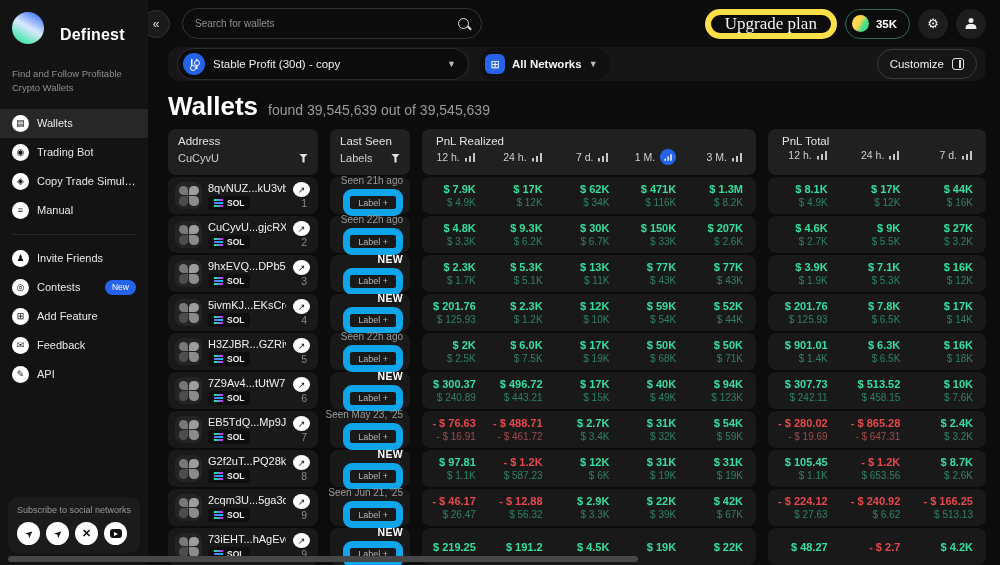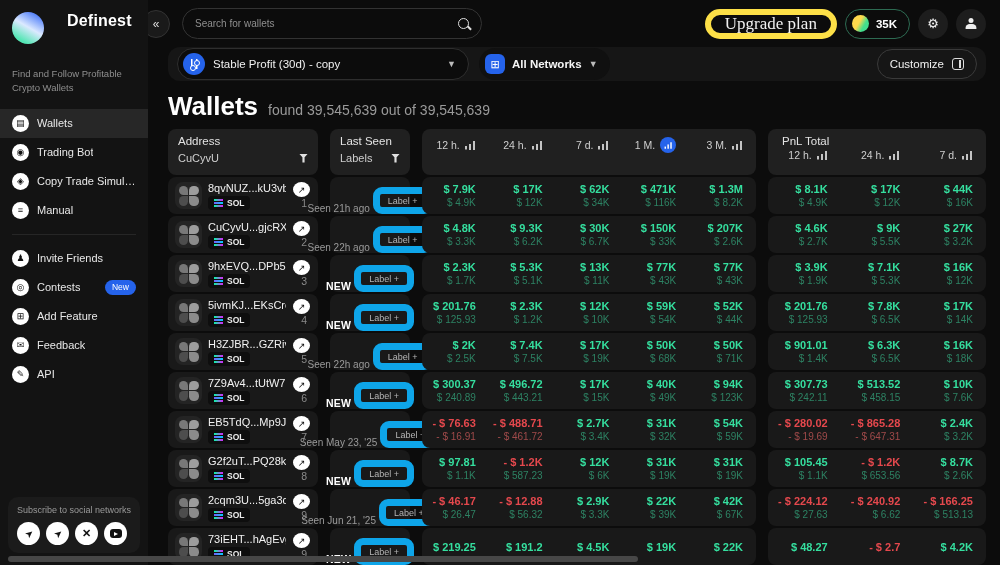--- a/index.html
+++ b/index.html
@@ -1,21 +1,21 @@
 <!DOCTYPE html>
 <html><head>
 <meta charset="utf-8">
 <style>
 *{box-sizing:border-box;margin:0;padding:0}
 html,body{width:1000px;height:565px;overflow:hidden}
 body{font-family:"Liberation Sans",sans-serif;background:#0c0c0c;color:#e8e8e8;display:flex;position:relative}
 
 
 .sidebar{width:148px;min-width:148px;background:#131313;padding-top:12px;position:relative;display:flex;flex-direction:column;z-index:2}
-.brand{display:flex;align-items:flex-start;gap:23px;padding:0 12px}
+.brand{display:flex;align-items:flex-end;gap:16px;padding:0 12px}
 .logo{width:32px;height:32px;min-width:32px;border-radius:50%;background:linear-gradient(210deg,#4f7df9 12%,#dbe9ff 48%,#54e6b4 82%)}
 .brand-name{font-size:16px;font-weight:bold;color:#fff;letter-spacing:.2px}
 .tagline{font-size:9.5px;color:#8f8f8f;padding:0 12px;margin-top:23px;line-height:1.45}
 .nav{margin-top:14px}
 .nav-item{display:flex;align-items:center;gap:8px;height:29px;padding:0 12px;font-size:11px;color:#e8e8e8;cursor:pointer;white-space:nowrap}
 .nav-item.active{background:#272727}
 .nav-ico{width:17px;height:17px;min-width:17px;border-radius:50%;background:#fff;color:#111;font-size:9px;line-height:1;display:flex;align-items:center;justify-content:center}
 .nav-label{overflow:hidden;text-overflow:ellipsis}
 .nav-badge{margin-left:auto;background:#2563eb;color:#fff;font-size:8.5px;padding:2.5px 7px;border-radius:8px}
 .divider{height:1px;background:#262626;margin:9px 12px}
@@ -96,21 +96,21 @@
 .pt3{background:#4d4d4d;border-radius:50% 0 50% 50%}
 .pt4{background:#8b8b8b;border-radius:0 50% 50% 50%}
 .addr-mid{flex:1;display:flex;flex-direction:column;gap:2px;min-width:0;padding-top:1px}
 .addr-text{font-size:11px;color:#f2f2f2;white-space:nowrap;overflow:hidden}
 .sol-pill{display:inline-flex;align-items:center;gap:4px;background:#0e0e0e;border-radius:4px;padding:2px 6px;width:max-content}
 .sol-pill b{font-size:8.5px;color:#eaeaea;font-weight:bold}
 .sol-glyph{width:9px;height:8px;min-width:9px;background:linear-gradient(90deg,#00ffa3,#dc1fff) 0 0/9px 2px no-repeat,linear-gradient(90deg,#7a5cff,#00d1ff) 0 3px/9px 2px no-repeat,linear-gradient(90deg,#00ffa3,#dc1fff) 0 6px/9px 2px no-repeat}
 .addr-side{height:100%;display:flex;flex-direction:column;align-items:flex-end;justify-content:space-between;padding:1px 1px}
 .explorer{width:17px;height:17px;border-radius:50%;background:#fff;color:#111;font-size:9px;display:flex;align-items:center;justify-content:center;cursor:pointer}
 .count{font-size:10.5px;color:#8a8a8a;padding-right:3px}
-.seen-card{background:#191919;border-radius:8px;display:flex;flex-direction:row;align-items:flex-end;justify-content:center;gap:3px;padding:0 7px}
+.seen-card{background:#191919;border-radius:8px;display:flex;flex-direction:column;align-items:flex-end;justify-content:center;gap:3px;padding:0 7px}
 .seen-text{font-size:10px;color:#9a9a9a;white-space:nowrap}
 .seen-text.new{color:#fff;font-weight:bold;font-size:10.5px;letter-spacing:.3px}
 .label-pill{border:7px solid #0ea5e9;border-radius:9px;font-size:9px;color:#b5b5b5;padding:1.5px 8px;cursor:pointer;white-space:nowrap}
 .vals-card{background:#191919;border-radius:8px;display:grid;align-items:center}
 .vcell{display:flex;flex-direction:column;align-items:flex-end;gap:2px;padding-right:13px}
 .vtop{font-size:11px;font-weight:bold;white-space:nowrap}
 .vbot{font-size:10px;white-space:nowrap}
 .vtop.pos{color:#35df9f}.vtop.neg{color:#e5484d}
 .vbot.pos{color:#2d8263}.vbot.neg{color:#a04a4a}
 
@@ -242,20 +242,21 @@
         </div>
       </div>
       <div class="hcard hc-pad">
         <div class="h-line1">Last Seen</div>
         <div class="h-line2">
           <span>Labels</span>
           <span class="funnel"></span>
         </div>
       </div>
       <div class="hcard pnl-head">
+        <div class="pnl-title">PnL Realized</div>
         <div class="periods r5" id="periods-realized">
             <div class="pcell">
               <span>12 h.</span>
               <span class="bars"></span>
             </div>
             <div class="pcell">
               <span>24 h.</span>
               <span class="bars"></span>
             </div>
             <div class="pcell">
@@ -560,21 +561,21 @@
           <div class="seen-card">
             <span class="seen-text">Seen 22h ago</span>
             <span class="label-pill">Label  +</span>
           </div>
           <div class="vals-card r5">
             <span class="vcell">
               <span class="vtop pos">$ 2K</span>
               <span class="vbot pos">$ 2.5K</span>
             </span>
             <span class="vcell">
-              <span class="vtop pos">$ 7.4K</span>
+              <span class="vtop pos">$ 6.0K</span>
               <span class="vbot pos">$ 7.5K</span>
             </span>
             <span class="vcell">
               <span class="vtop pos">$ 17K</span>
               <span class="vbot pos">$ 19K</span>
             </span>
             <span class="vcell">
               <span class="vtop pos">$ 50K</span>
               <span class="vbot pos">$ 68K</span>
             </span>

